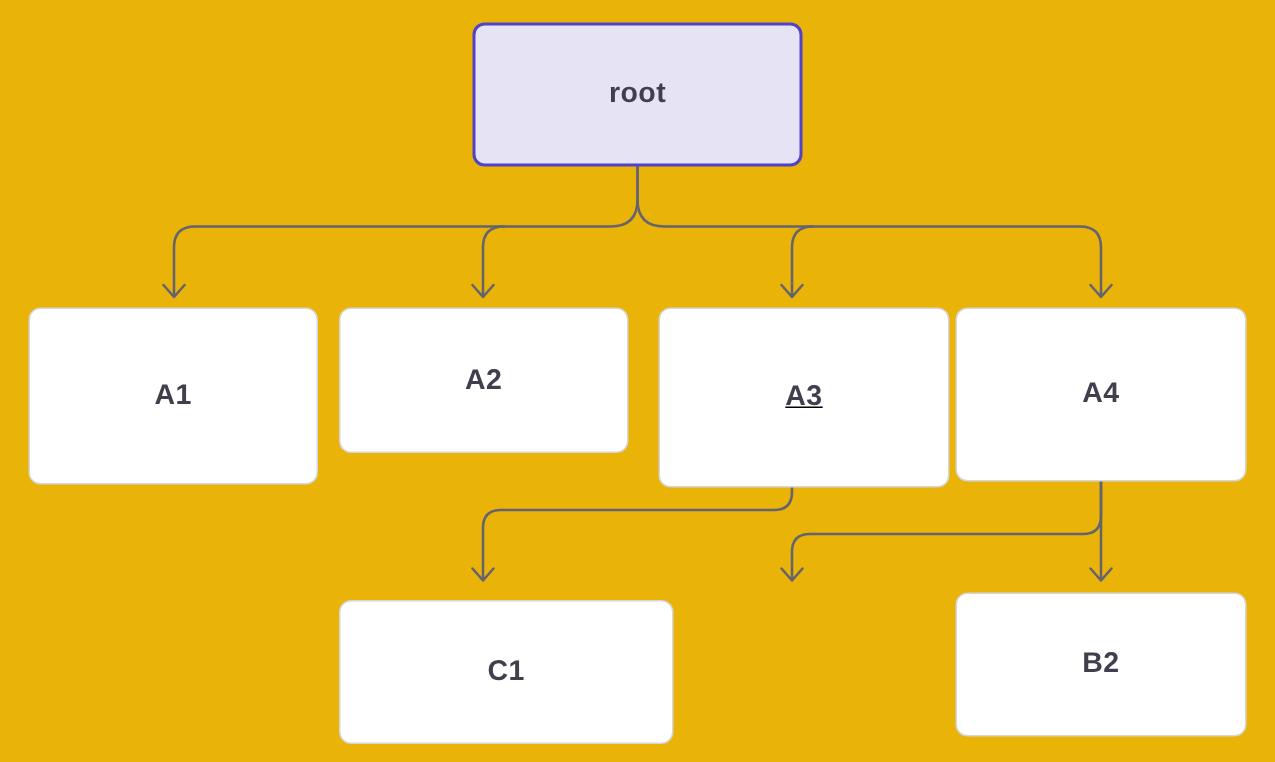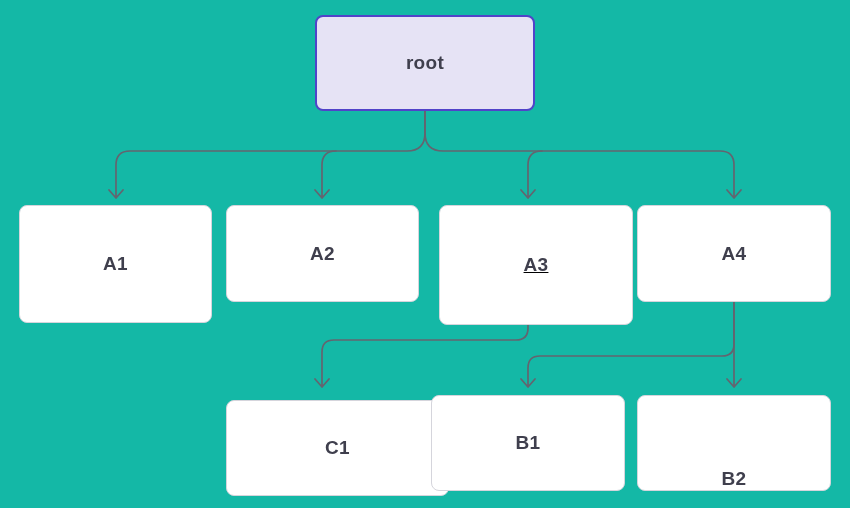--- a/index.html
+++ b/index.html
@@ -5,21 +5,21 @@
   html, body {
     margin: 0;
     padding: 0;
     background: #f7f7f8;
     font-family: "Liberation Sans", sans-serif;
   }
   .canvas {
     position: relative;
     width: 850px;
     height: 508px;
-    background: #14b8a6;
+    background: #eab308;
     overflow: hidden;
   }
   .edges-layer {
     position: absolute;
     left: 0;
     top: 0;
     width: 850px;
     height: 508px;
     pointer-events: none;
   }
@@ -49,24 +49,24 @@
     user-select: none;
   }
   .node-root {
     left: 315px; top: 15px; width: 220px; height: 96px;
     background: #e6e3f5;
     border: 2px solid #5143c9;
   }
   .node-a1 { left: 19px;  top: 205px; width: 193px; height: 118px; }
   .node-a2 { left: 226px; top: 205px; width: 193px; height: 97px; text-align: right; }
   .node-a3 { left: 439px; top: 205px; width: 194px; height: 120px; text-decoration: underline; }
-  .node-a4 { left: 637px; top: 205px; width: 194px; height: 97px; }
+  .node-a4 { left: 637px; top: 205px; width: 194px; height: 116px; }
   .node-c1 { left: 226px; top: 400px; width: 223px; height: 96px; }
   .node-b1 { left: 431px; top: 395px; width: 194px; height: 96px; }
-  .node-b2 { left: 637px; top: 395px; width: 194px; height: 96px; align-items: flex-end; }
+  .node-b2 { left: 637px; top: 395px; width: 194px; height: 96px; }
 </style>
 </head>
 <body>
 
 <div class="canvas">
 
   <svg class="edges-layer" viewBox="0 0 850 508" xmlns="http://www.w3.org/2000/svg">
 
     <path d="M425 111 V133 Q425 151 407 151 H130 Q116 151 116 165 V196 M109 190 L116 198 L123 190"></path>
 
@@ -100,21 +100,18 @@
   </div>
 
   <div class="node node-a4">
     <span class="label">A4</span>
   </div>
 
   <div class="node node-c1">
     <span class="label">C1</span>
   </div>
 
-  <div class="node node-b1">
-    <span class="label">B1</span>
-  </div>
 
   <div class="node node-b2">
     <span class="label">B2</span>
   </div>
 
 </div>
 
 </body></html>

